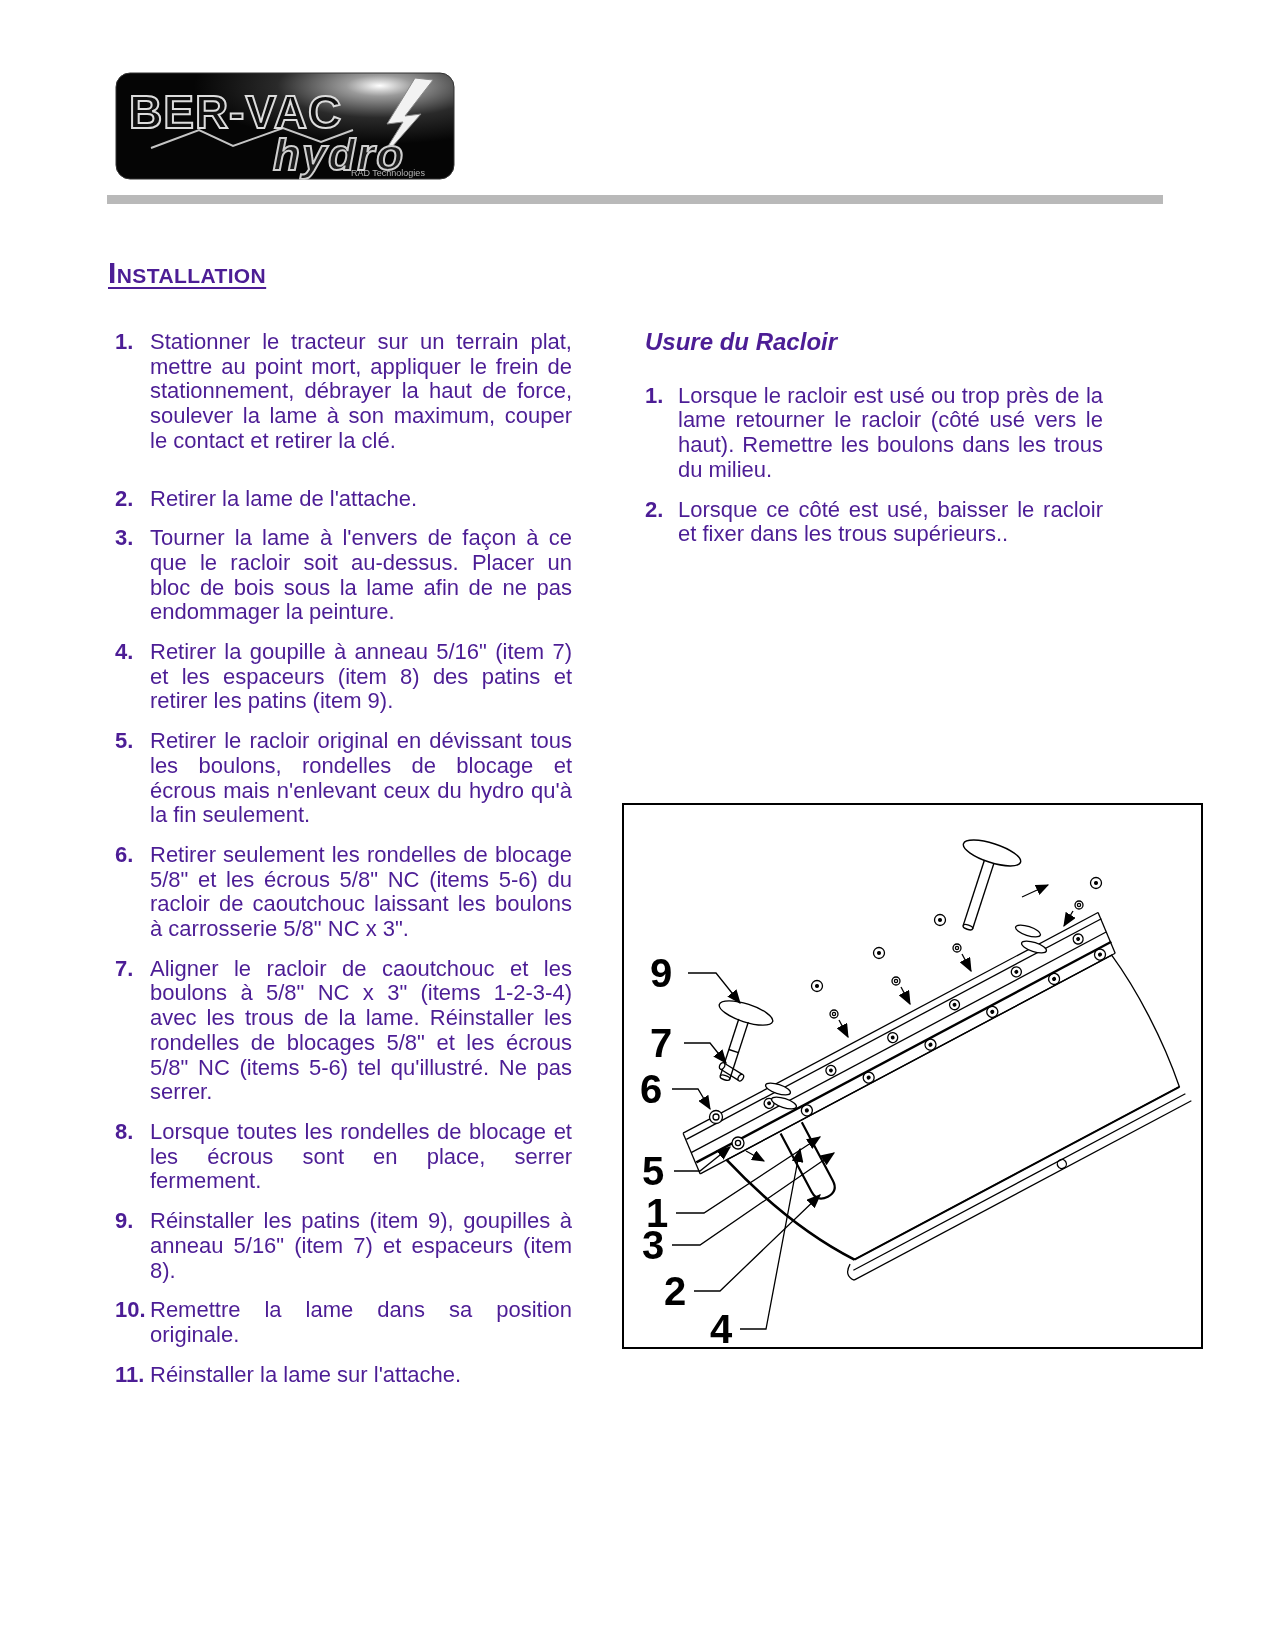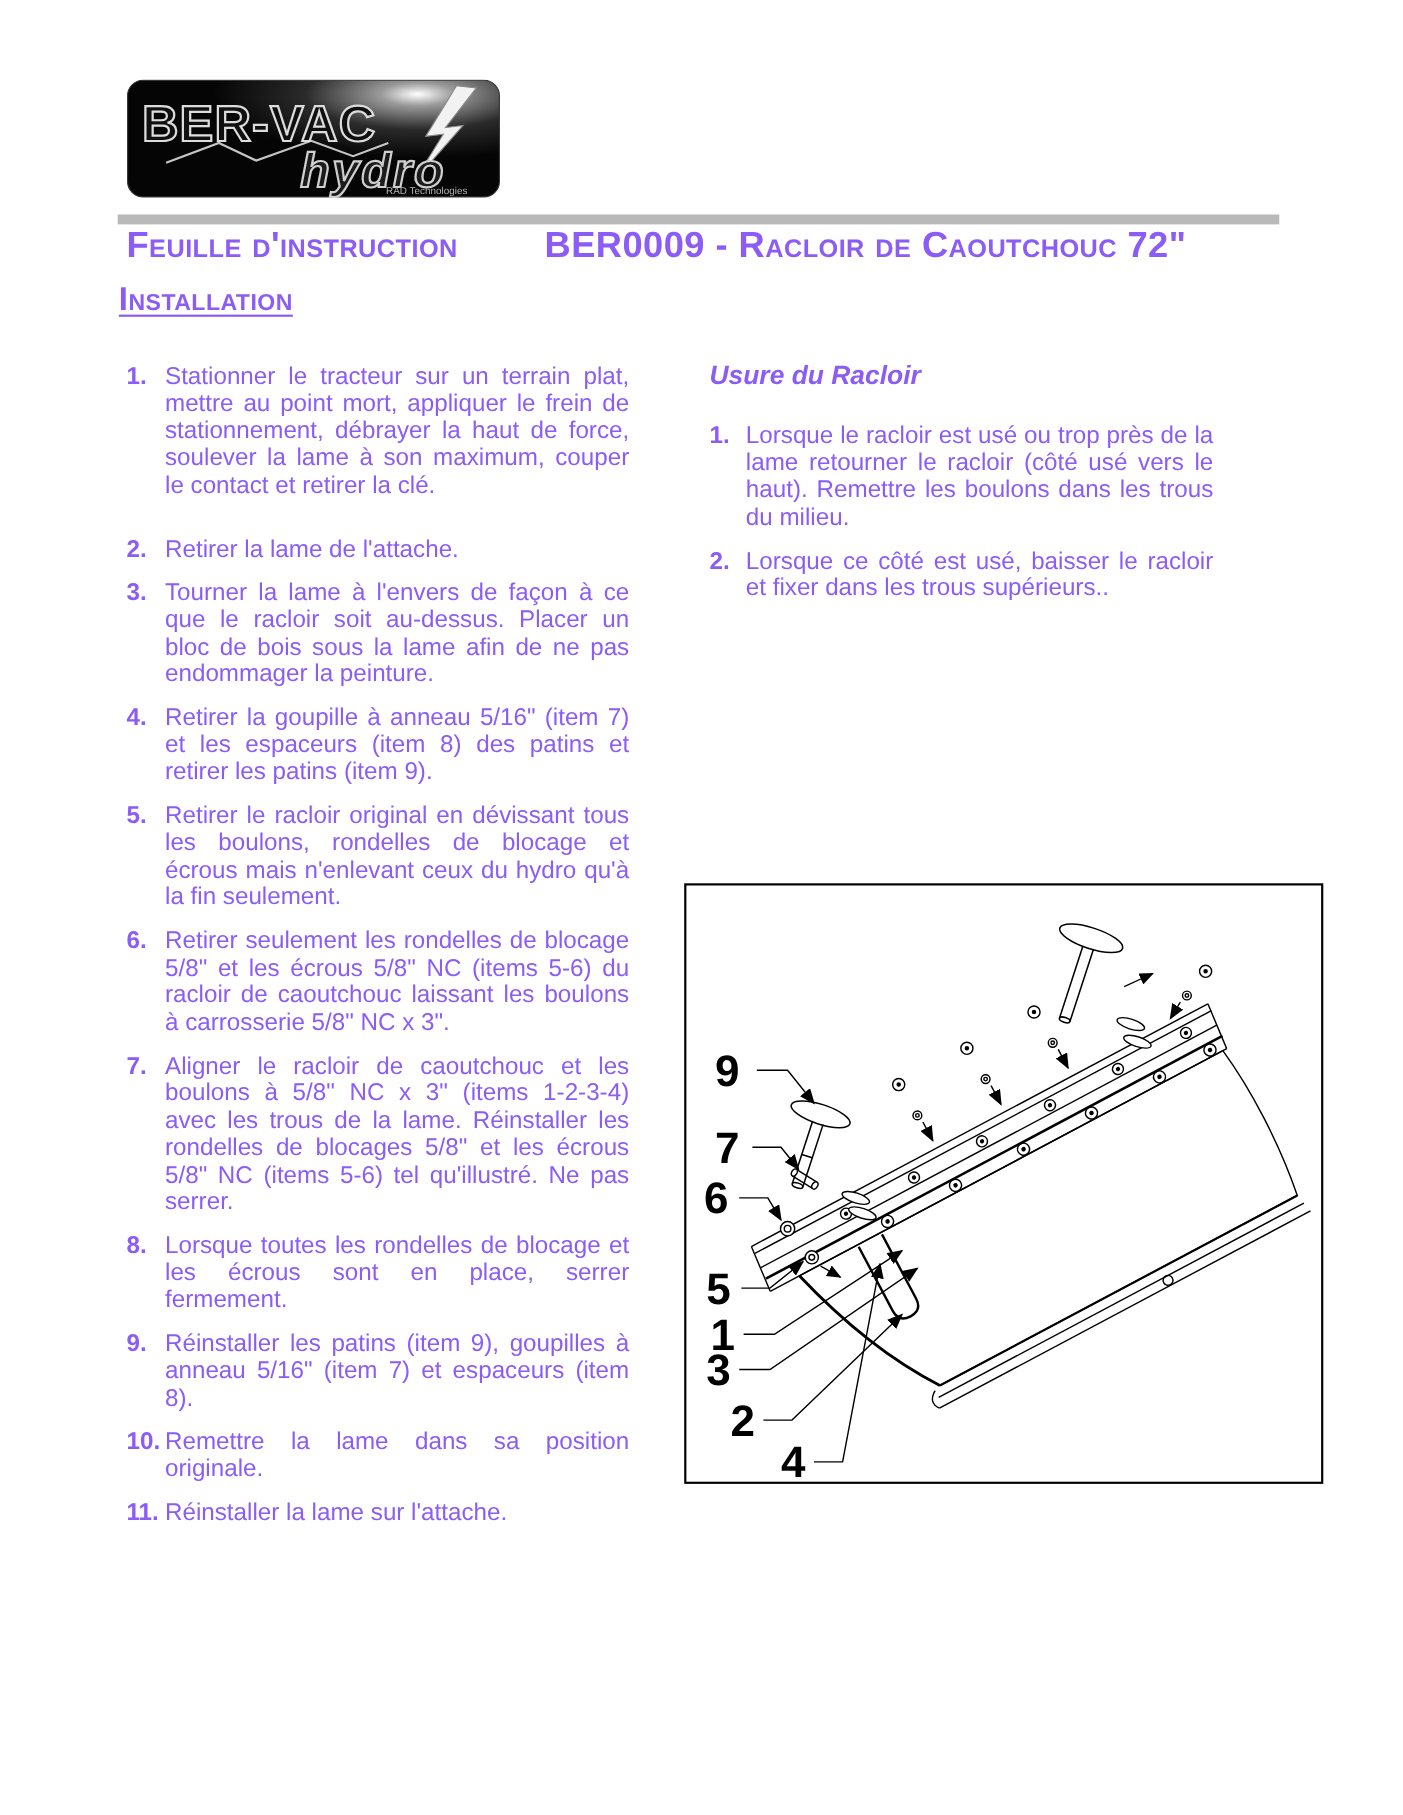--- a/index.html
+++ b/index.html
@@ -1,21 +1,21 @@
 <!DOCTYPE html>
 <html><head>
 <meta charset="utf-8">
 <style>
   html,body{margin:0;padding:0;background:#ffffff;}
   .page{
     position:relative;
     width:1275px;height:1406px;
     background:#ffffff;
     font-family:"Liberation Sans","DejaVu Sans",sans-serif;
-    color:#8b5cf6;
+    color:#4c1d95;
     overflow:hidden;
   }
   
   .logo{position:absolute;left:115px;top:72px;width:340px;height:108px;}
   
   .graybar{position:absolute;left:107px;top:195px;width:1056px;height:9px;background:#b9b9b9;}
   .titlerow{position:absolute;left:115px;top:204px;width:1048px;height:40px;}
   .doc-type,.doc-title{
     position:absolute;top:0;
     font-variant:small-caps;
@@ -77,24 +77,20 @@
       <rect x="1" y="1" width="338" height="106" rx="14" fill="url(#glow)" stroke="#333"></rect>
       <text x="14" y="56" font-size="46" font-weight="bold" letter-spacing="1" fill="#101010" stroke="#dcdcdc" stroke-width="2" font-family="'Liberation Sans',sans-serif">BER-VAC</text>
       <polygon points="300,6 272,52 288,50 262,92 306,42 290,44 318,8" fill="#f2f2f2" stroke="#888" stroke-width="1"></polygon>
       <polyline points="36,76 84,58 118,74 168,56 206,70 238,58" fill="none" stroke="#e8e8e8" stroke-width="2" opacity="0.85"></polyline>
       <text x="158" y="98" font-size="44" font-weight="bold" letter-spacing="2" fill="#1c1c1c" stroke="#cfcfcf" stroke-width="2" font-family="'Liberation Sans',sans-serif" font-style="italic">hydro</text>
       <text x="236" y="104" font-size="9" fill="#b5b5b5" font-family="'Liberation Sans',sans-serif">RAD Technologies</text>
     </svg>
   </div>
 
   <div class="graybar"></div>
-  <div class="titlerow">
-    <span class="doc-type">Feuille d'instruction</span>
-    <span class="doc-title">BER0009 - Racloir de Caoutchouc 72"</span>
-  </div>
   <div class="section-title">Installation</div>
 
   <div class="col col-left">
     <div class="step xgap">
       <span class="num">1.</span>
       <span class="txt">Stationner le tracteur sur un terrain plat, mettre au point mort, appliquer le frein de stationnement, débrayer la haut de force, soulever la lame à son maximum, couper le contact et retirer la clé.</span>
     </div>
     <div class="step">
       <span class="num">2.</span>
       <span class="txt">Retirer la lame de l'attache.</span>

